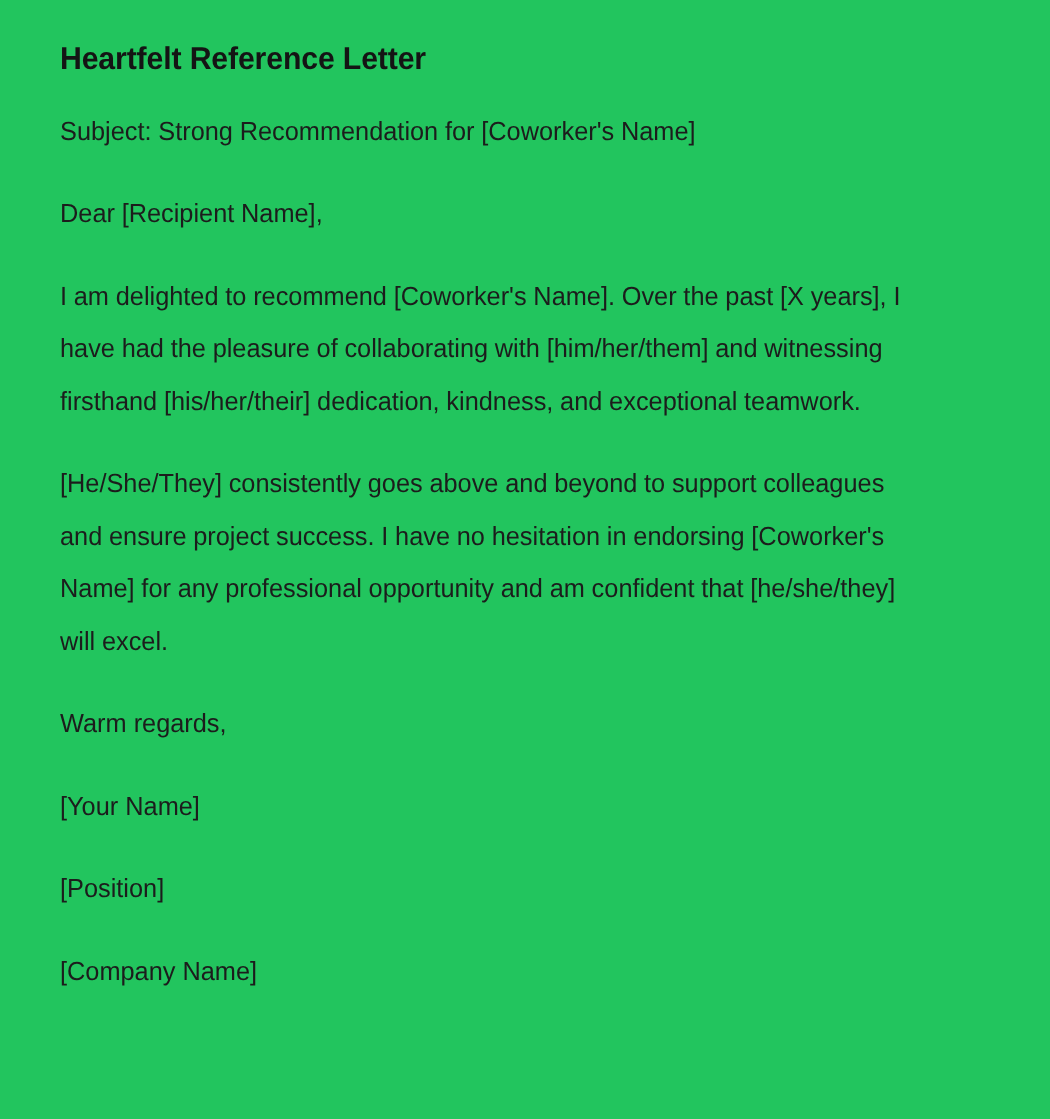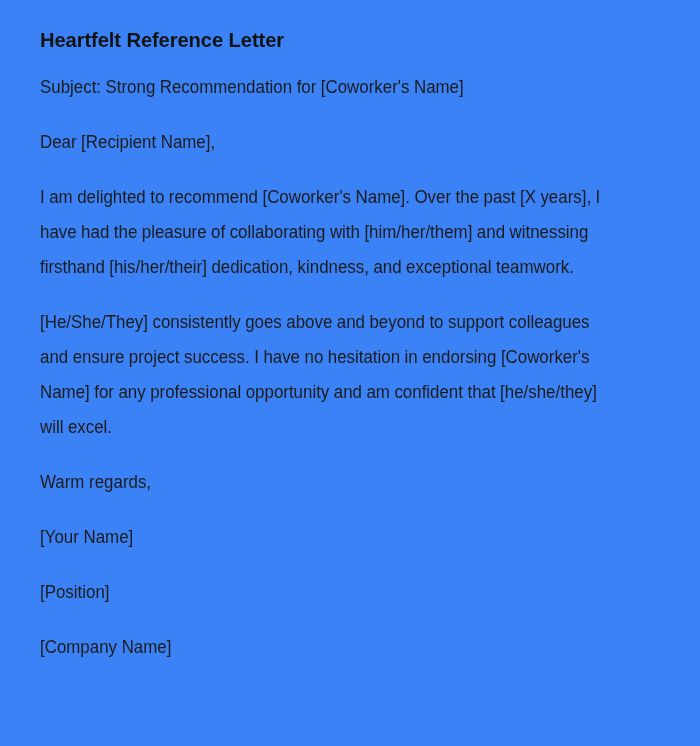--- a/index.html
+++ b/index.html
@@ -13,21 +13,21 @@
     font-family: "Liberation Sans", "DejaVu Sans", sans-serif;
     color: #1a1a1a;
     overflow: hidden;
   }
 
   .letter {
     box-sizing: border-box;
     width: 700px;
     height: 746px;
     padding: 26px 60px 0 40px;
-    background: #3b82f6;
+    background: #22c55e;
   }
 
   .letter-title {
     font-size: 21px;
     font-weight: bold;
     line-height: 28px;
     letter-spacing: -0.1px;
     color: #141414;
     margin: 0 0 16px 0;
     transform: scaleX(0.96);

